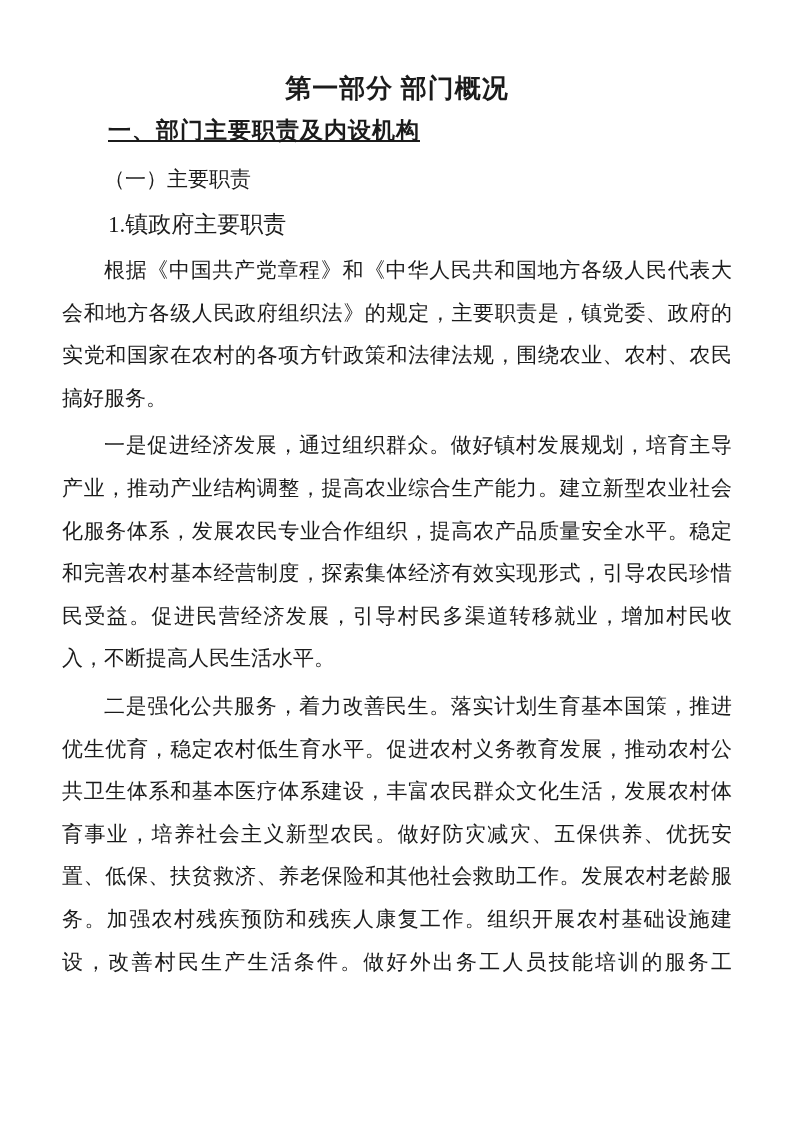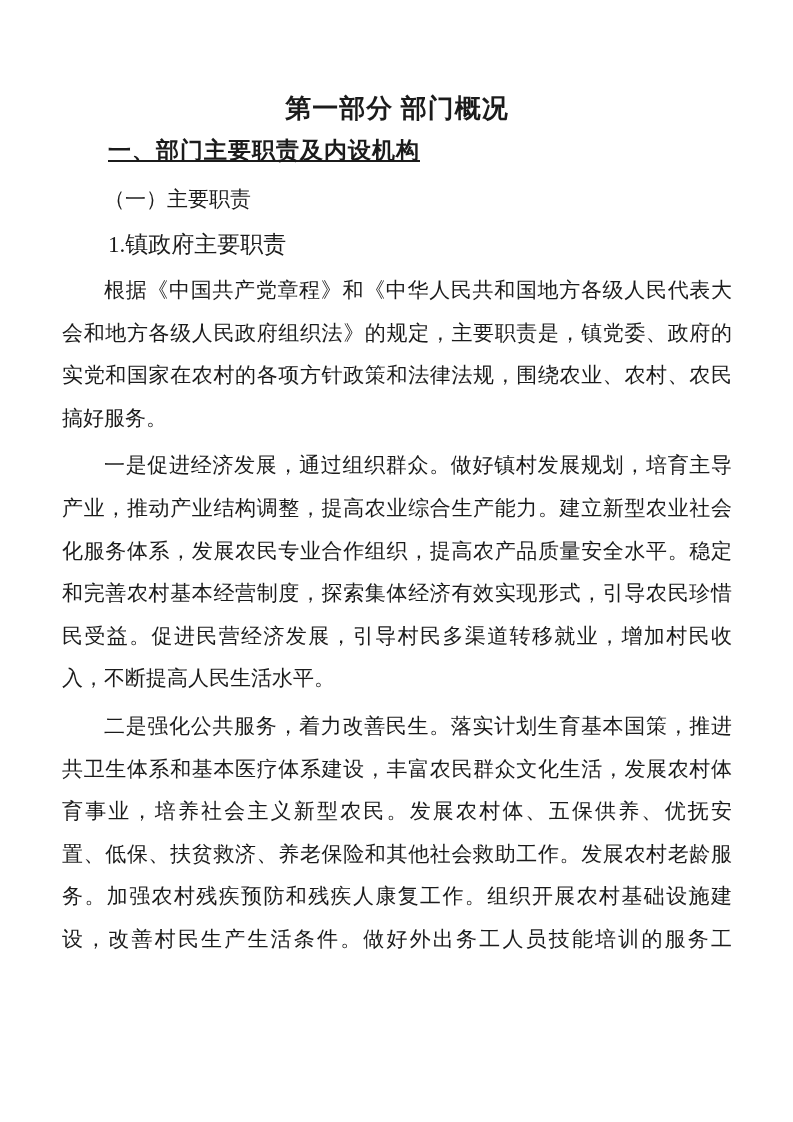--- a/index.html
+++ b/index.html
@@ -6,21 +6,21 @@
   html, body { background: #e8e8e8; }
   body { font-family: "Liberation Serif", "DejaVu Serif", serif; }
 
   .page {
     position: relative;
     width: 793px;
     height: 1122px;
     margin: 0 auto;
     background: #ffffff;
     color: #1b1b1b;
-    padding: 82px 61px 0 62px;
+    padding: 62px 61px 0 62px;
     overflow: hidden;
   }
 
   .doc-title {
     font-size: 26px;
     font-weight: bold;
     line-height: 34px;
     text-align: center;
     margin-top: 10px;
     letter-spacing: 1px;
@@ -94,19 +94,20 @@
       <div class="line line-first">一是促进经济发展，通过组织群众。做好镇村发展规划，培育主导</div>
       <div class="line">产业，推动产业结构调整，提高农业综合生产能力。建立新型农业社会</div>
       <div class="line">化服务体系，发展农民专业合作组织，提高农产品质量安全水平。稳定</div>
       <div class="line">和完善农村基本经营制度，探索集体经济有效实现形式，引导农民珍惜</div>
       <div class="line">民受益。促进民营经济发展，引导村民多渠道转移就业，增加村民收</div>
       <div class="line line-end">入，不断提高人民生活水平。</div>
     </div>
 
   <div class="paragraph">
       <div class="line line-first">二是强化公共服务，着力改善民生。落实计划生育基本国策，推进</div>
+      <div class="line">优生优育，稳定农村低生育水平。促进农村义务教育发展，推动农村公</div>
       <div class="line">共卫生体系和基本医疗体系建设，丰富农民群众文化生活，发展农村体</div>
-      <div class="line">育事业，培养社会主义新型农民。发展农村体、五保供养、优抚安</div>
+      <div class="line">育事业，培养社会主义新型农民。做好防灾减灾、五保供养、优抚安</div>
       <div class="line">置、低保、扶贫救济、养老保险和其他社会救助工作。发展农村老龄服</div>
       <div class="line">务。加强农村残疾预防和残疾人康复工作。组织开展农村基础设施建</div>
       <div class="line">设，改善村民生产生活条件。做好外出务工人员技能培训的服务工</div>
     </div>
 </div>
 
 </body></html>

